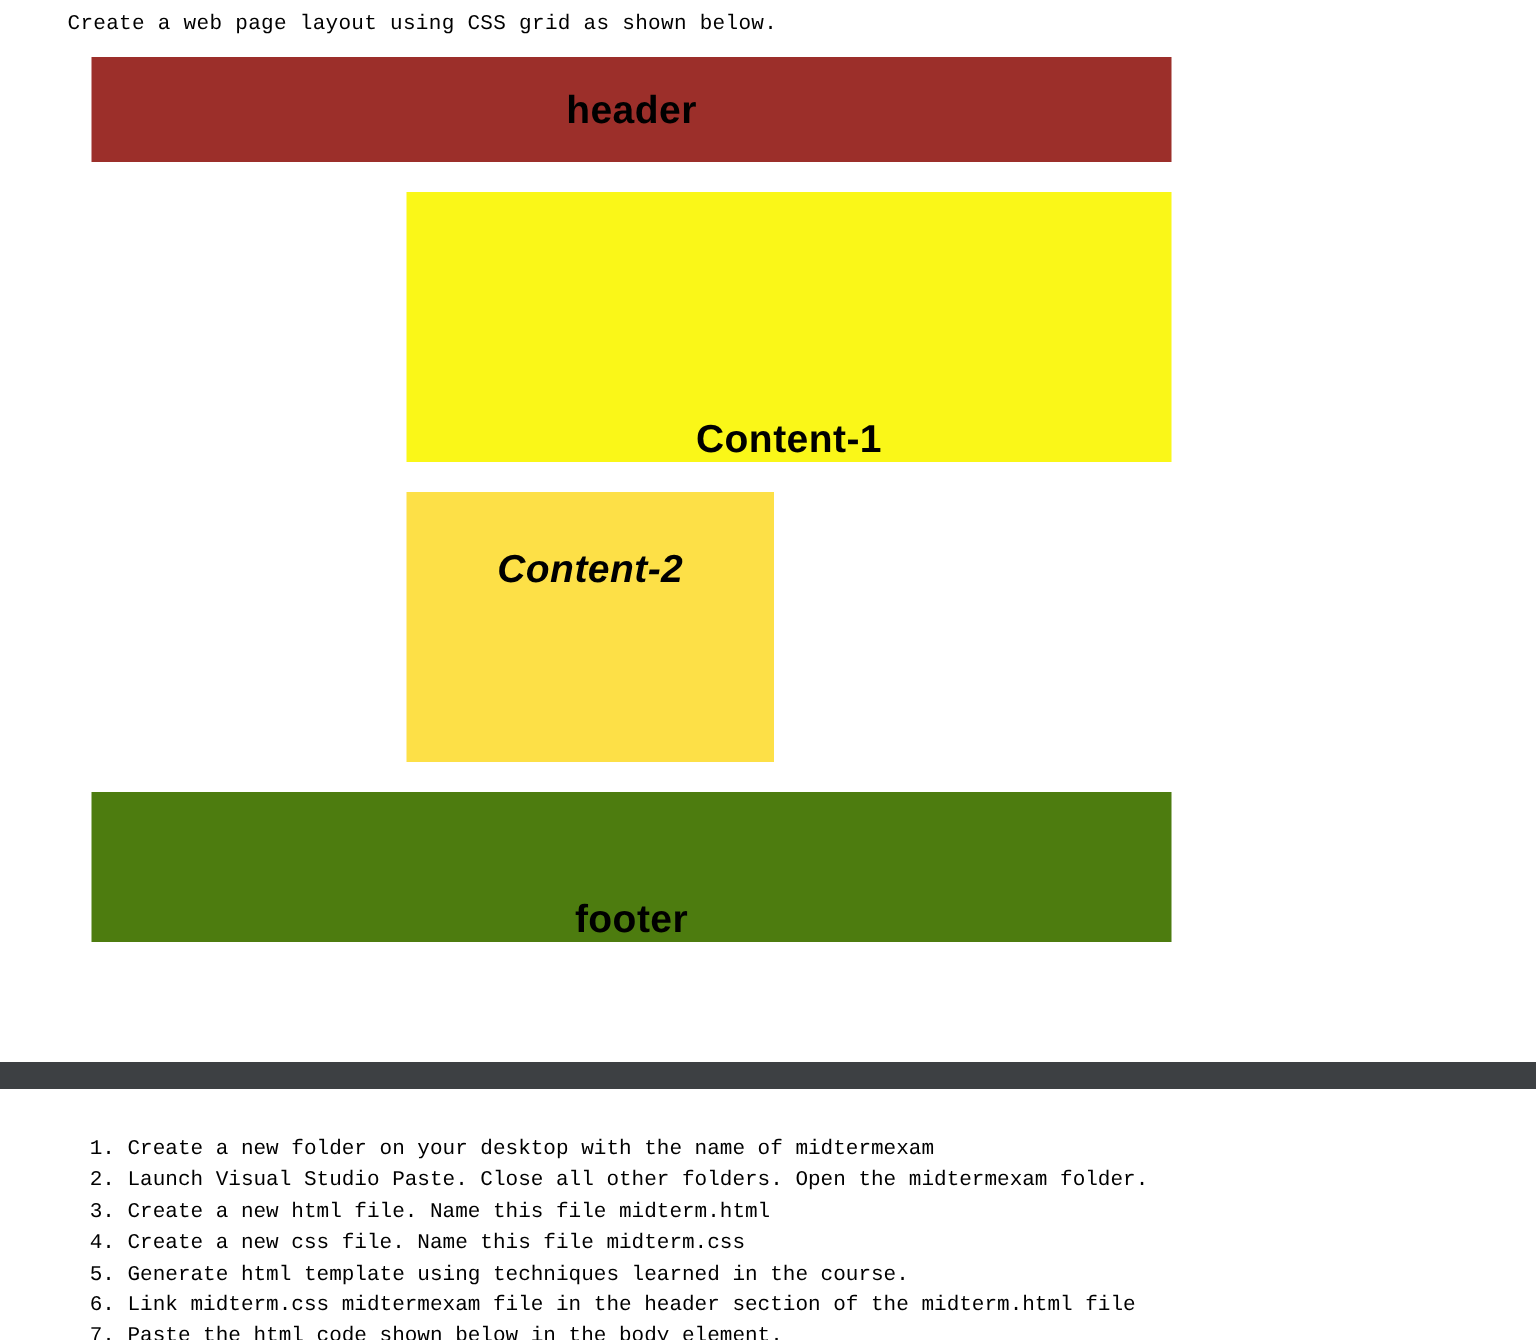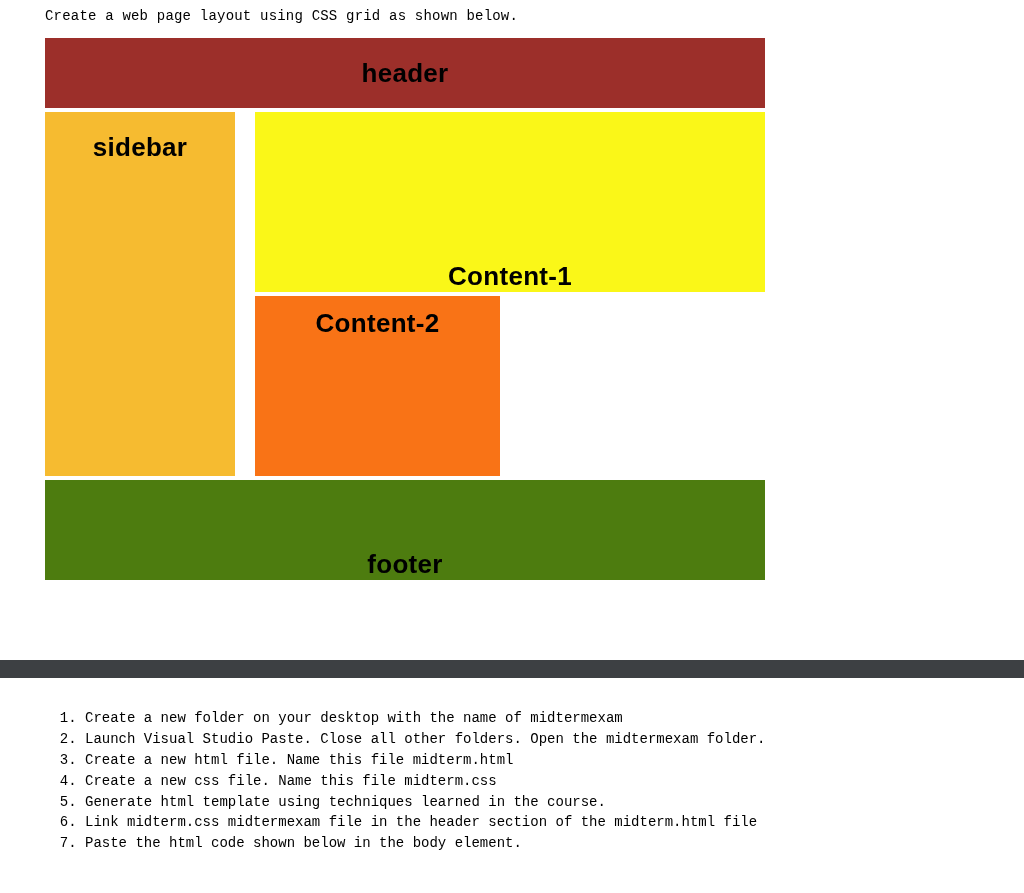--- a/index.html
+++ b/index.html
@@ -15,25 +15,25 @@
     background: #fff;
   }
   .intro {
     font-size: 14px;
     font-family: Liberation Mono, monospace;
     padding: 8px 0 6px 0;
     letter-spacing: 0.2px;
   }
   .grid-demo {
     width: 732px;
-    margin: 8px 0 30px 0;
+    margin: 8px 0 30px 16px;
     display: grid;
     grid-template-columns: 190px 245px 245px;
     grid-template-rows: 70px 180px 180px 100px;
-    gap: 4px 20px;
+    gap: 20px 20px;
   }
   .g-label {
     font-family: "Impact", "Arial Black", sans-serif;
     font-stretch: condensed;
     font-weight: 700;
     font-size: 26px;
     letter-spacing: 0.3px;
     text-align: center;
     color: #000;
   }
@@ -59,25 +59,26 @@
     grid-row: 2;
     background: #faf718;
     padding-top: 20px;
     display: flex;
     justify-content: center;
     align-items: flex-end;
   }
   .g-content2 {
     grid-column: 2;
     grid-row: 3;
-    background: #f97316;
-    padding-top: 12px;
+    background: #fde047;
+    padding-top: 36px;
     display: flex;
     justify-content: center;
     align-items: flex-start;
+    font-style: italic;
   }
   .g-content3 {
     grid-column: 3;
     grid-row: 3;
     background: #358b1d;
     padding-top: 20px;
     display: flex;
     justify-content: center;
     align-items: flex-start;
   }
@@ -114,23 +115,20 @@
 <body>
 
 <div class="page">
 
   <div class="intro">Create a web page layout using CSS grid as shown below.</div>
 
   <div class="grid-demo">
     <div class="g-header">
       <span class="g-label">header</span>
     </div>
-    <div class="g-sidebar">
-      <span class="g-label">sidebar</span>
-    </div>
     <div class="g-content1">
       <span class="g-label">Content-1</span>
     </div>
     <div class="g-content2">
       <span class="g-label">Content-2</span>
     </div>
     <div class="g-footer">
       <span class="g-label">footer</span>
     </div>
   </div>

